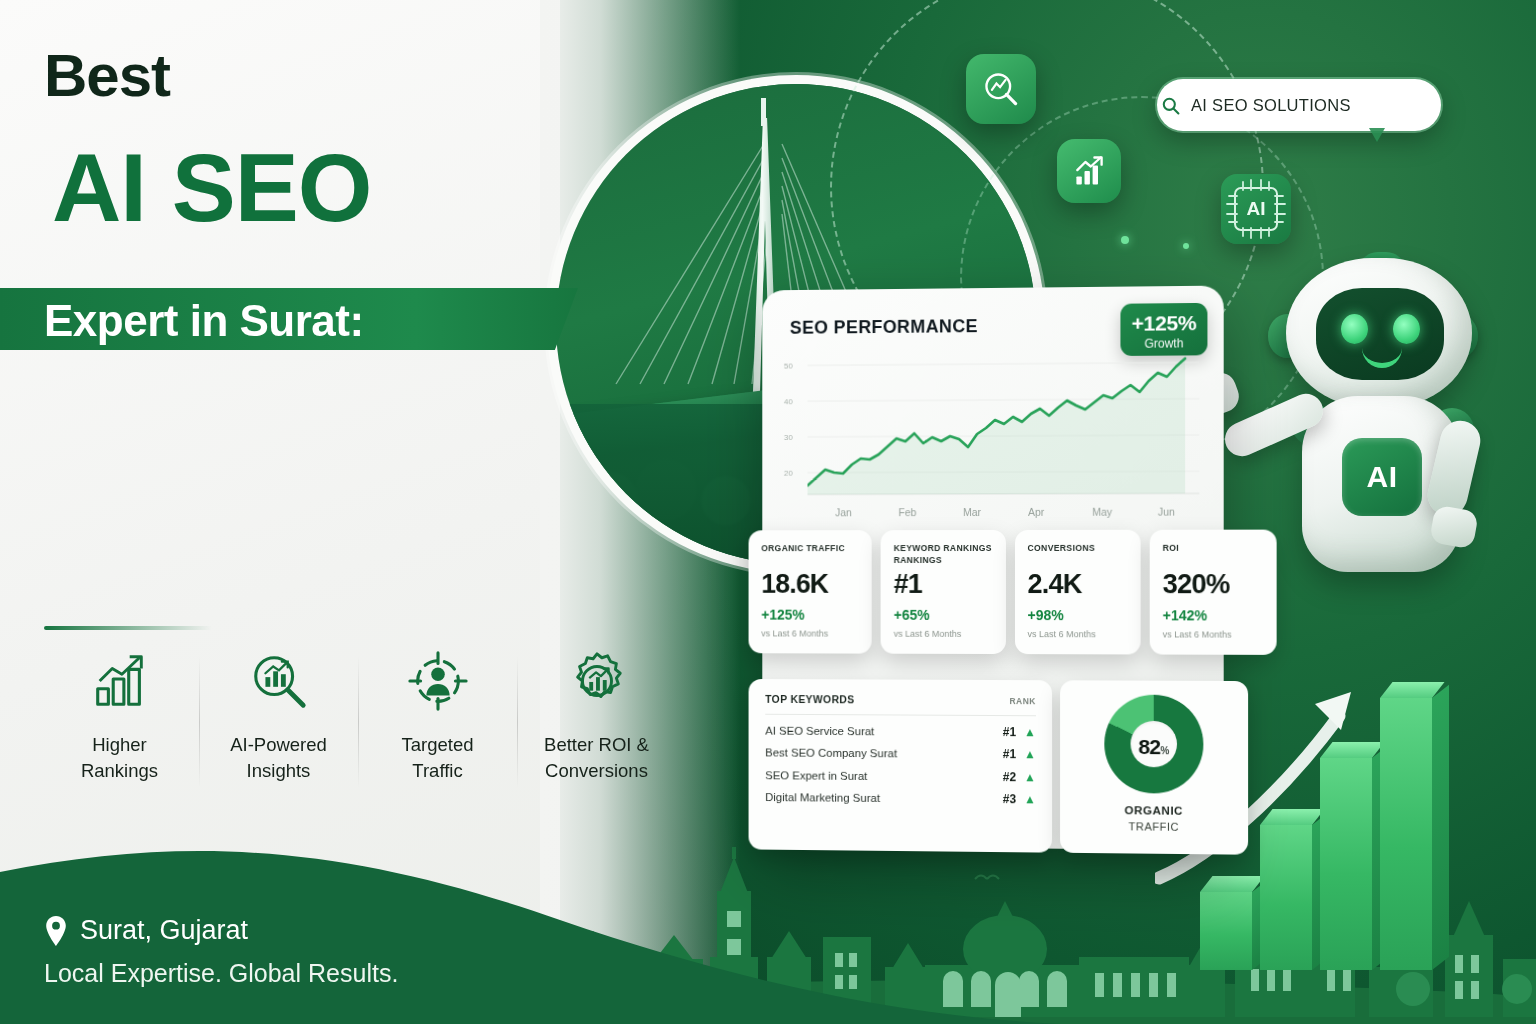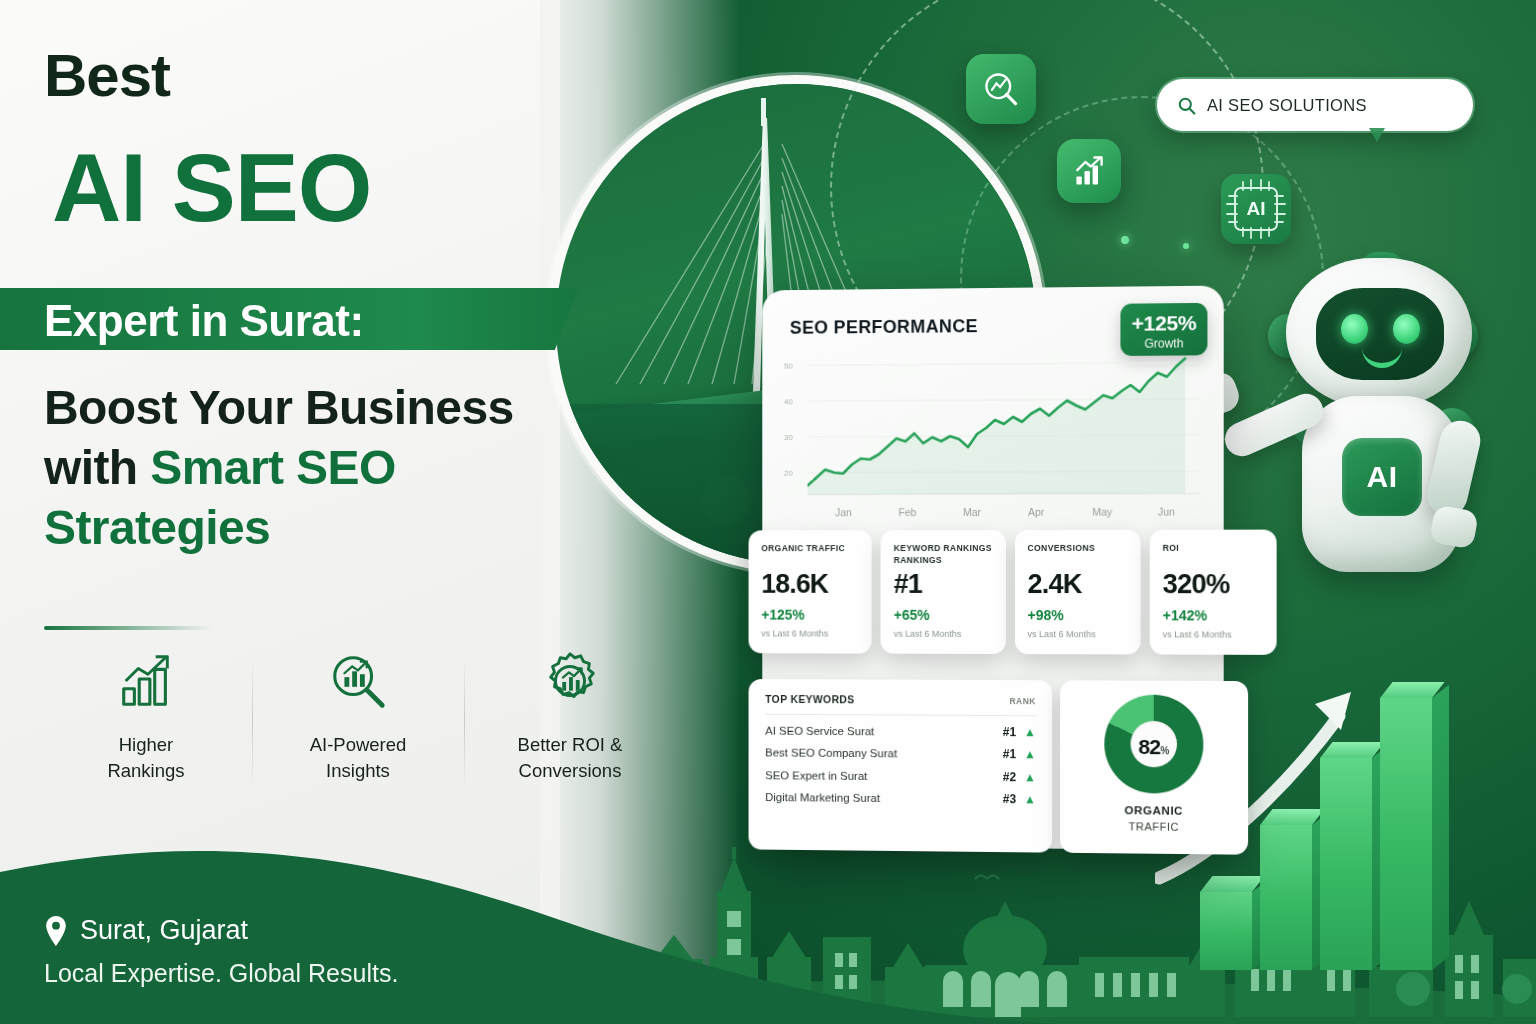--- a/index.html
+++ b/index.html
@@ -82,22 +82,22 @@
   .loc{position:absolute;left:44px;bottom:78px;display:flex;align-items:center;gap:12px;}
   .loc .pin{width:24px;height:30px;color:#fff;}
   .loc .pin svg{width:100%;height:100%;display:block;}
   .loc .txt{font-size:27px;color:#fff;font-weight:500;}
   .tag{position:absolute;left:44px;bottom:36px;font-size:25px;color:#eef6f0;font-weight:400;}
 
   
   .city{position:absolute;left:455px;bottom:0;width:1085px;height:185px;overflow:hidden;}
 
   
-  .searchbar{position:absolute;left:1157px;top:79px;width:316px;height:52px;border-radius:26px;
-    background:#fff;display:flex;align-items:center;gap:11px;padding:0 20px;box-sizing:border-box;
+  .searchbar{position:absolute;left:1157px;top:79px;width:284px;height:52px;border-radius:26px;
+    background:#fff;display:flex;align-items:center;gap:11px;padding:0 4px;box-sizing:border-box;
     box-shadow:0 0 0 2px rgba(150,225,180,.45), 0 10px 26px rgba(0,0,0,.28);}
   .searchbar .si{width:19px;height:19px;color:#1a7a44;flex:0 0 auto;}
   .searchbar .si svg{width:100%;height:100%;display:block;}
   .searchbar .q{font-size:16.5px;color:#1d2a22;letter-spacing:.3px;white-space:nowrap;}
   .pill-tail{position:absolute;left:1369px;top:128px;width:16px;height:14px;background:#2a8f53;
     clip-path:polygon(0 0,100% 0,50% 100%);opacity:.9;}
 
   
   .appico{position:absolute;border-radius:18px;display:flex;align-items:center;justify-content:center;
     box-shadow:0 10px 26px rgba(0,0,0,.30);}
@@ -263,25 +263,20 @@
   <div class="orbit o1"></div>
   <div class="orbit o2"></div>
   <div class="orbit-dot" style="left:1121px;top:236px;"></div>
   <div class="orbit-dot" style="left:1183px;top:243px;width:6px;height:6px;"></div>
 
   <div class="h-best">Best</div>
   <div class="h-aiseo">AI SEO</div>
   <div class="band">
     <span>Expert in Surat:</span>
   </div>
-  <div class="h-sub">
-    <div>Boost Your Business</div>
-    <div><span>with </span><span class="g">Smart SEO</span></div>
-    <div class="g">Strategies</div>
-  </div>
   <div class="rule"></div>
 
   <div class="features">
     <div class="feat">
       <div class="ico">
         <svg viewBox="0 0 64 64" fill="none" stroke="currentColor" stroke-width="3.2" stroke-linejoin="round">
           <rect x="9" y="40" width="11" height="16"></rect>
           <rect x="25" y="30" width="11" height="26"></rect>
           <rect x="41" y="20" width="11" height="36"></rect>
           <polyline points="11,32 24,19 34,25 52,8" stroke-width="3"></polyline>
@@ -305,20 +300,37 @@
           <polyline points="18,24 26,17 32,21 40,13" stroke-width="2.4"></polyline>
           <polyline points="35,12 41,12 41,18" stroke-width="2.4"></polyline>
         </svg>
       </div>
       <div class="lbl">
         <div>AI-Powered</div>
         <div>Insights</div>
       </div>
     </div>
 
+    <div class="feat">
+      <div class="ico">
+        <svg viewBox="0 0 64 64" fill="none" stroke="currentColor" stroke-width="3.2" stroke-linecap="round">
+          <circle cx="32" cy="32" r="21" stroke-dasharray="13 8"></circle>
+          <line x1="32" y1="3" x2="32" y2="14"></line>
+            <line x1="32" y1="50" x2="32" y2="61"></line>
+          <line x1="3" y1="32" x2="14" y2="32"></line>
+            <line x1="50" y1="32" x2="61" y2="32"></line>
+          <circle cx="32" cy="25" r="7" fill="currentColor" stroke="none"></circle>
+          <path d="M20 47c0-7.5 5.4-12 12-12s12 4.5 12 12" fill="currentColor" stroke="none"></path>
+        </svg>
+      </div>
+      <div class="lbl">
+        <div>Targeted</div>
+        <div>Traffic</div>
+      </div>
+    </div>
 
     <div class="feat">
       <div class="ico">
         <svg viewBox="0 0 64 64" fill="none" stroke="currentColor" stroke-width="3" stroke-linejoin="round">
           <path d="M32 4l5 4 6-2 3 6 6 2-1 6 5 4-4 5 2 6-6 3-2 6-6-1-4 5-5-4-6 2-3-6-6-2 1-6-5-4 4-5-2-6 6-3 2-6 6 1z"></path>
           <circle cx="32" cy="32" r="15"></circle>
           <rect x="24" y="33" width="4" height="9" fill="currentColor" stroke="none"></rect>
           <rect x="31" y="28" width="4" height="14" fill="currentColor" stroke="none"></rect>
           <rect x="38" y="31" width="4" height="11" fill="currentColor" stroke="none"></rect>
           <polyline points="24,29 31,23 36,27 43,20" stroke-width="2.3"></polyline>

